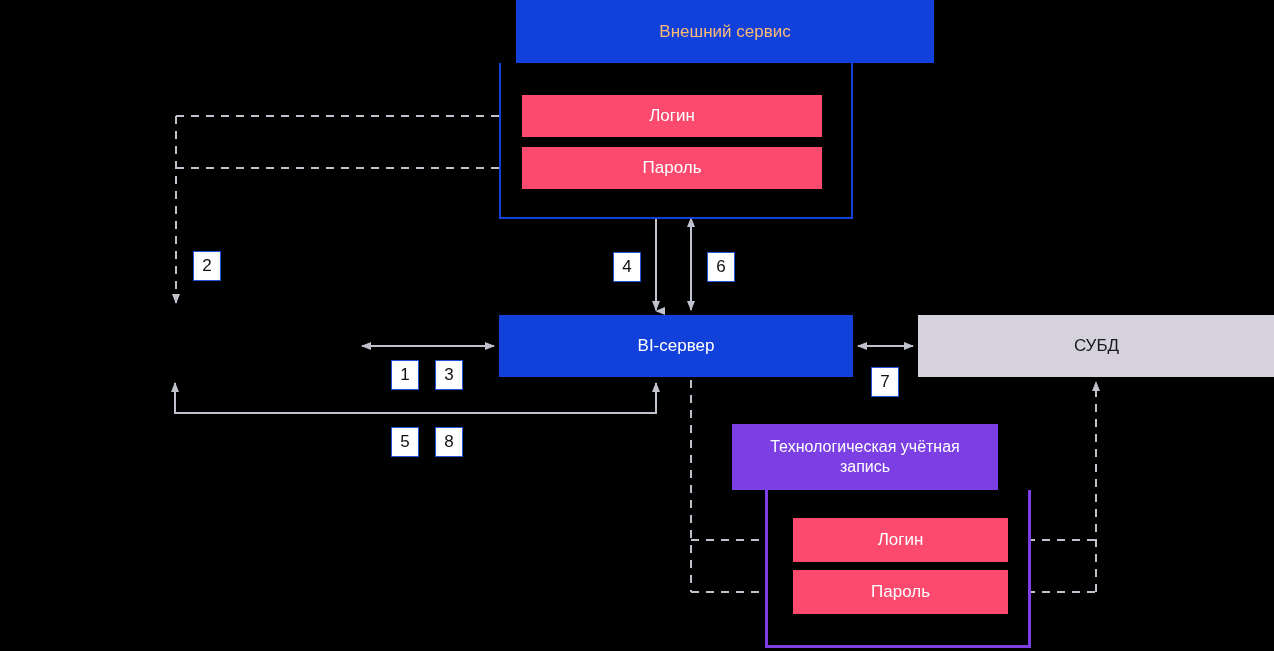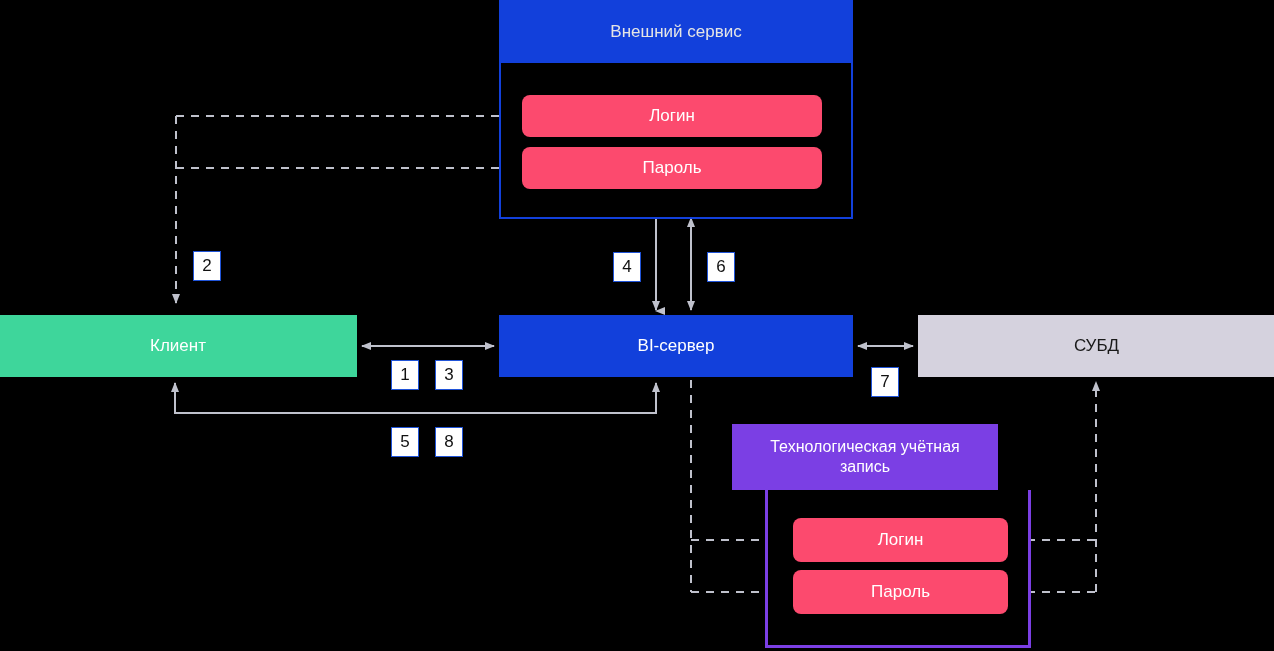--- a/index.html
+++ b/index.html
@@ -23,23 +23,23 @@
     display: flex;
     align-items: center;
     justify-content: center;
     text-align: center;
     font-size: 17px;
     line-height: 1.25;
     color: #ffffff;
   }
   
   #ext-header {
-    left: 499px; top: 0px; width: 354px; height: 63px;
+    left: 516px; top: 0px; width: 418px; height: 63px;
     background: #1240DB;
-    color: #e5e5e5;
+    color: #fdba74;
     font-size: 17px;
   }
   #ext-body {
     left: 499px; top: 63px; width: 354px; height: 156px;
     border: 2px solid #1240DB;
     border-top: none;
     background: #000000;
   }
   
   #tech-header {
@@ -57,21 +57,20 @@
   
   .cred {
     position: absolute;
     box-sizing: border-box;
     display: flex;
     align-items: center;
     justify-content: center;
     background: #FC4A6E;
     color: #ffffff;
     font-size: 17px;
-    border-radius: 8px;
   }
   #ext-login   { left: 522px; top: 95px;  width: 300px; height: 42px; }
   #ext-pass    { left: 522px; top: 147px; width: 300px; height: 42px; }
   #tech-login  { left: 793px; top: 518px; width: 215px; height: 44px; }
   #tech-pass   { left: 793px; top: 570px; width: 215px; height: 44px; }
   
   #client {
     left: -1px; top: 315px; width: 358px; height: 62px;
     background: #3ED69B;
     color: #ffffff;
@@ -161,21 +160,20 @@
     <path class="dash-wire" d="M1012,540 L1096,540"></path>
     <path class="dash-wire" d="M1012,592 L1096,592"></path>
     <path class="dash-wire" d="M1096,592 L1096,382" marker-end="url(#arrow)"></path>
   </svg>
 
   <div class="box" id="ext-header">Внешний сервис</div>
   <div class="box" id="ext-body"></div>
   <div class="cred" id="ext-login">Логин</div>
   <div class="cred" id="ext-pass">Пароль</div>
 
-  <div class="box" id="client">Клиент</div>
   <div class="box" id="dbms">СУБД</div>
   <div class="box" id="bi-server">BI-сервер</div>
 
   <div class="box" id="tech-header">Технологическая учётная запись</div>
   <div class="box" id="tech-body"></div>
   <div class="cred" id="tech-login">Логин</div>
   <div class="cred" id="tech-pass">Пароль</div>
 
   <div class="step" id="step-1">1</div>
   <div class="step" id="step-3">3</div>

